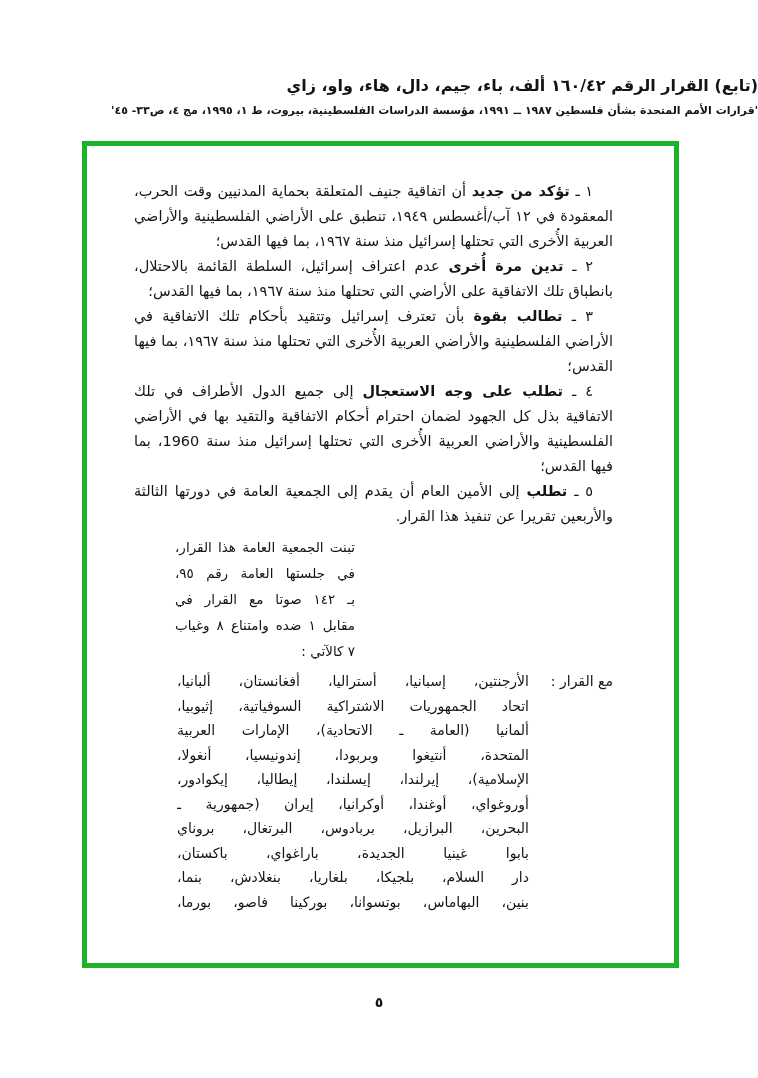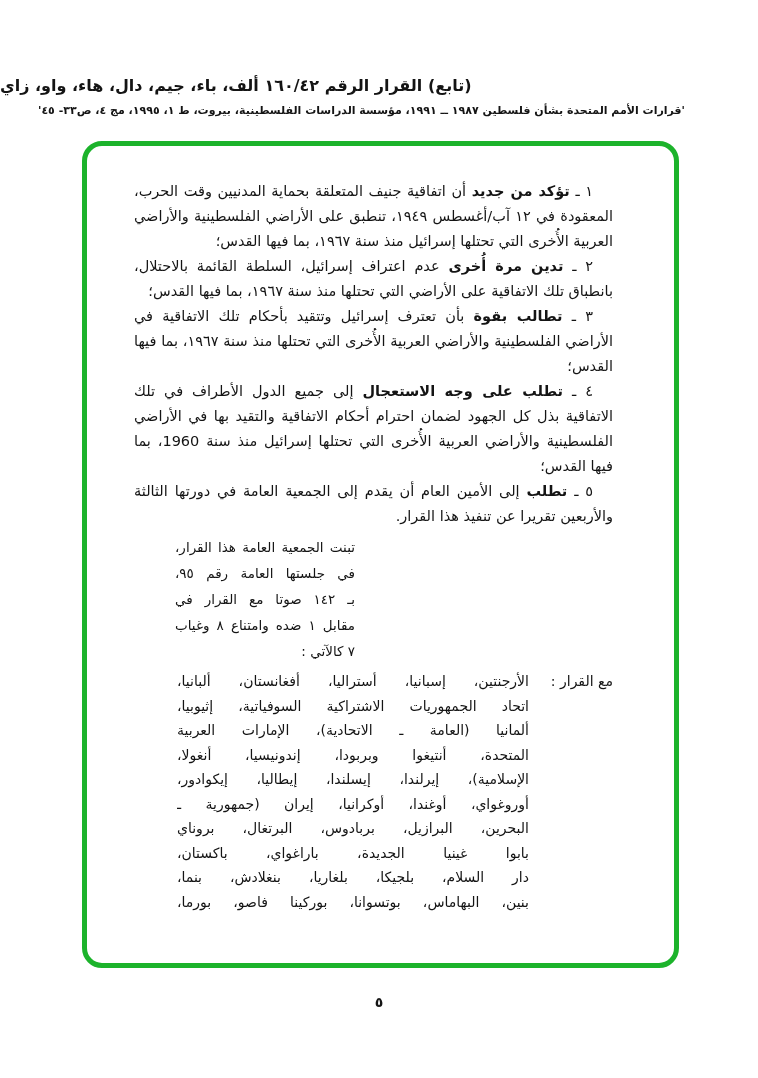--- a/index.html
+++ b/index.html
@@ -7,39 +7,39 @@
     position:relative;
     width:758px;height:1078px;
     background:#ffffff;
     font-family:"DejaVu Sans",sans-serif;
     color:#141414;
     direction:rtl;
     overflow:hidden;
   }
   .header{
     position:absolute;top:74px;left:0;right:0;
-    text-align:left;
+    text-align:right;
   }
   .header-line1{
     font-size:16px;font-weight:bold;
     line-height:24px;
     letter-spacing:0px;
   }
   .header-line2{
     margin-top:5px;
     font-size:11px;font-weight:bold;
     line-height:16px;
     padding-left:38px;
   }
   .green-box{
     position:absolute;left:82px;top:141px;
     width:597px;height:827px;
     box-sizing:border-box;
     border:5px solid #1cb32b;
-    border-radius:20px;
+    border-radius:0;
     overflow:hidden;
   }
   .content{
     position:absolute;top:33px;right:61px;
     width:479px;
     direction:rtl;
     font-size:14.5px;
     line-height:25px;
     text-align:justify;
   }

